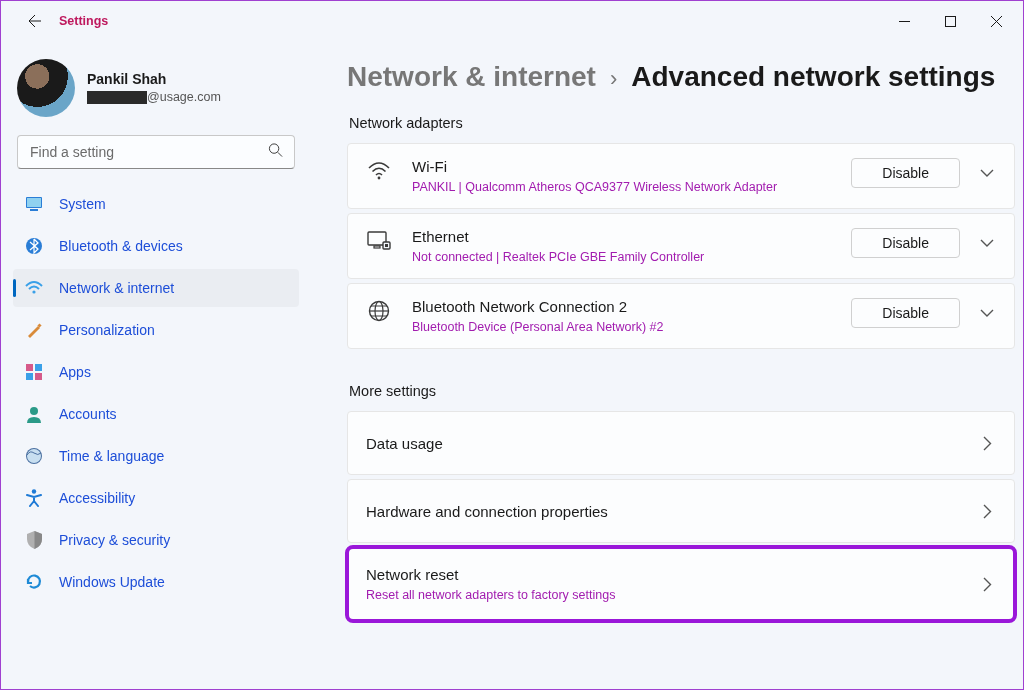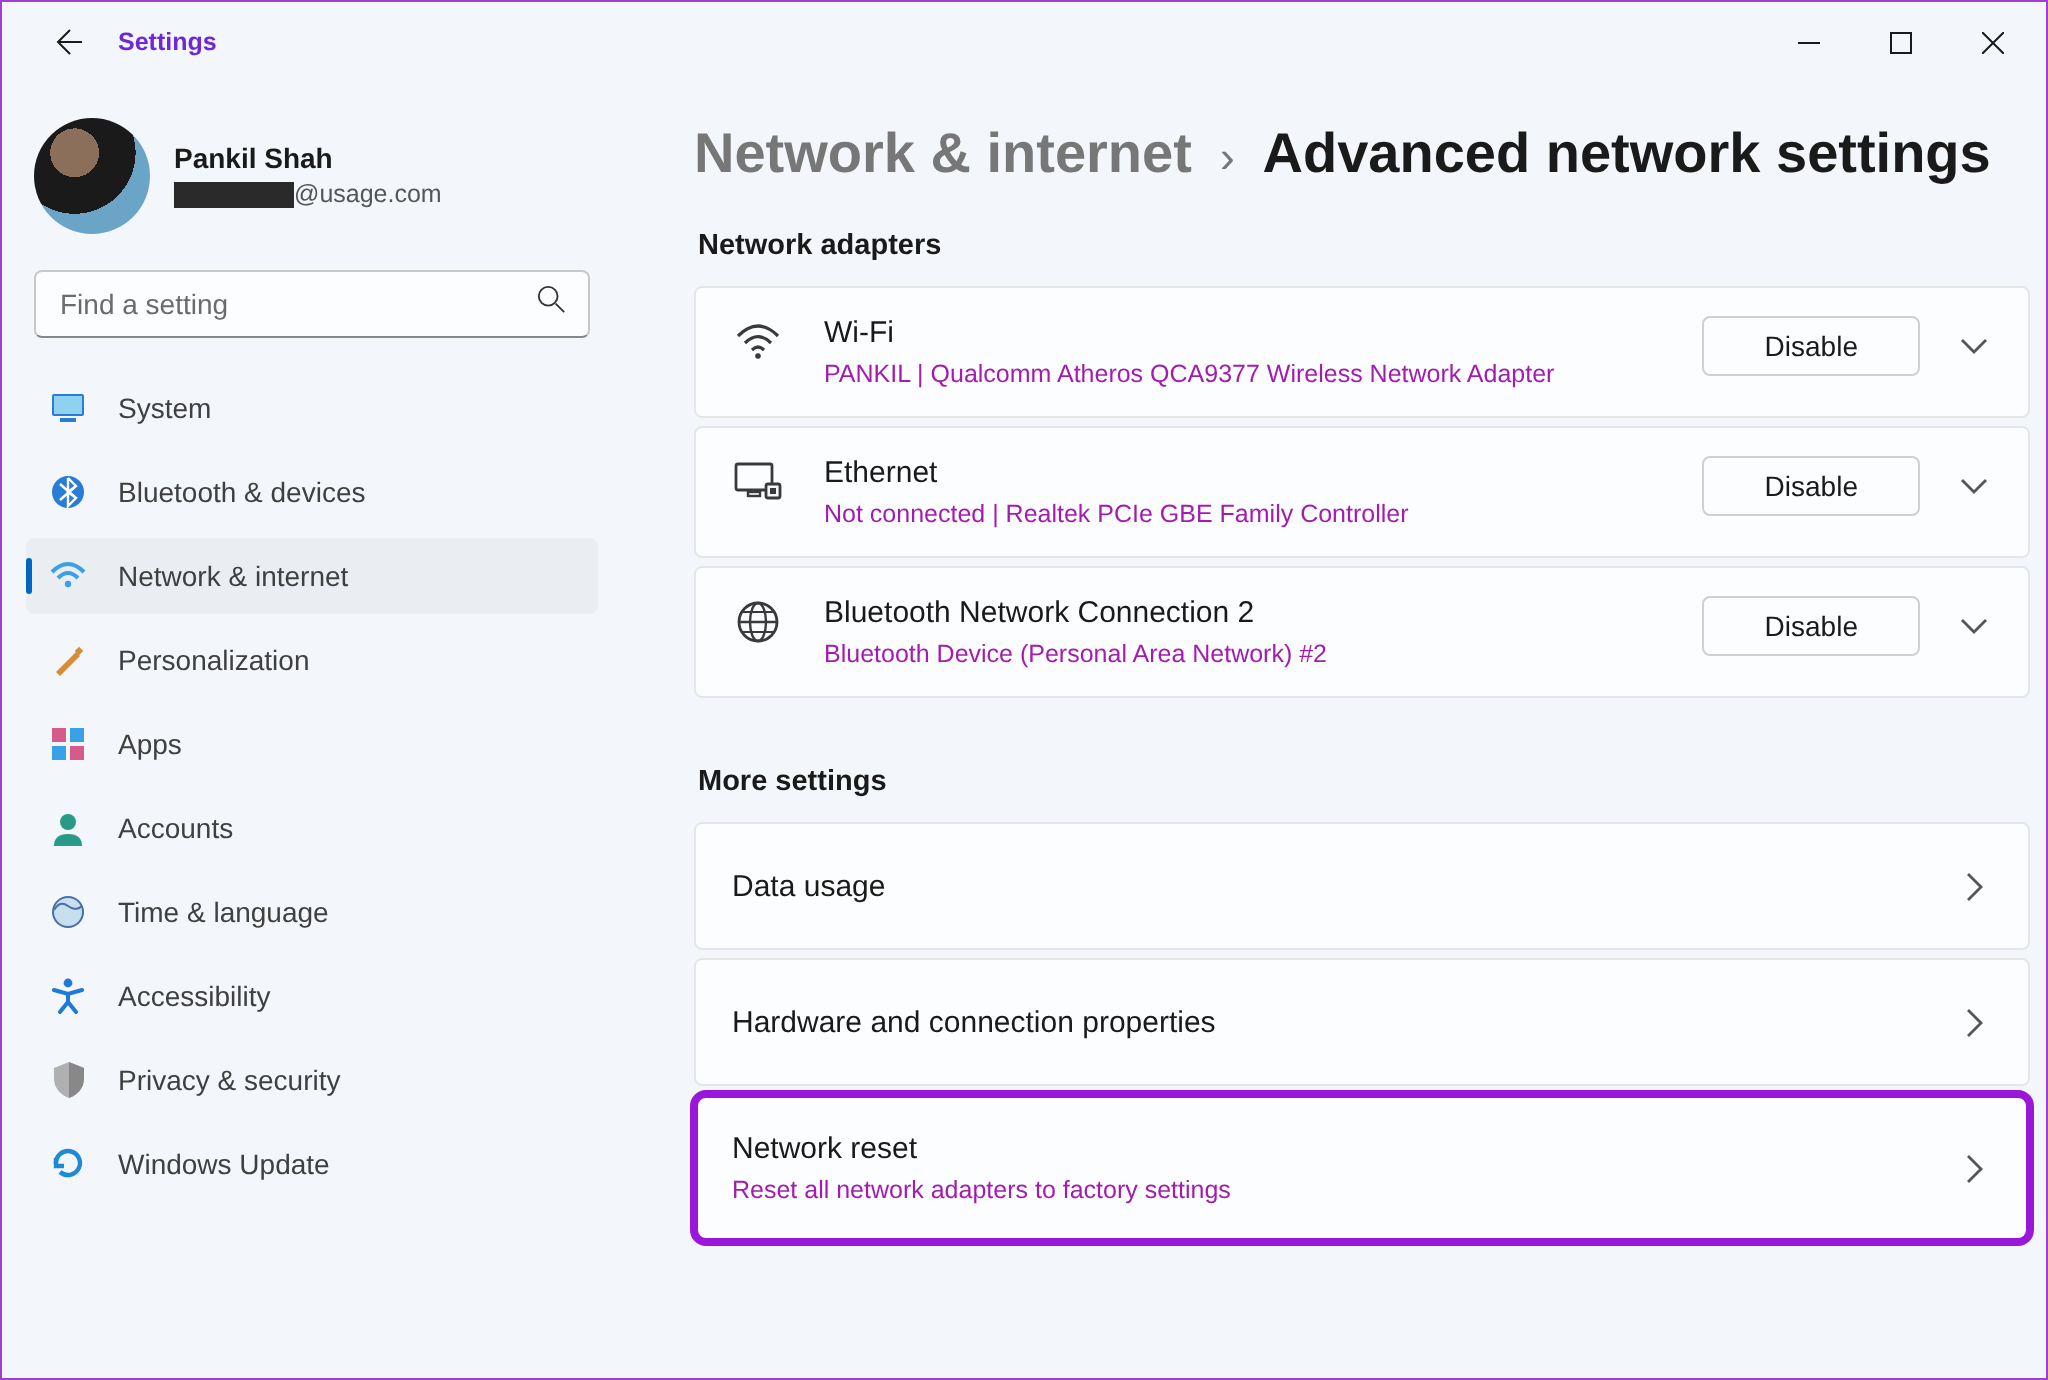--- a/index.html
+++ b/index.html
@@ -22,21 +22,21 @@
   .back-btn {
     width: 40px; height: 40px;
     display: flex; align-items: center; justify-content: center;
     color: #1a1a1a;
     cursor: pointer;
   }
   .title {
     font-size: 12.5px;
     font-weight: 600;
     margin-left: 6px;
-    color: #6d28d9;
+    color: #be185d;
   }
   .window-controls {
     margin-left: auto;
     display: flex;
   }
   .winctrl {
     width: 46px; height: 40px;
     display: flex; align-items: center; justify-content: center;
     color: #1a1a1a;
     cursor: pointer;
@@ -87,21 +87,21 @@
     color: #333;
   }
   .nav-list { list-style: none; }
   .nav-item {
     display: flex; align-items: center;
     height: 38px;
     padding: 0 12px;
     border-radius: 4px;
     gap: 16px;
     font-size: 14px;
-    color: #404040;
+    color: #1d4ed8;
     cursor: pointer;
     position: relative;
     margin-bottom: 4px;
   }
   .nav-item.selected {
     background: #eaedf2;
   }
   .nav-item.selected::before {
     content: "";
     position: absolute;
@@ -133,21 +133,21 @@
   .breadcrumb {
     display: flex; align-items: baseline; gap: 14px;
     margin-bottom: 22px;
   }
   .bc-parent { font-size: 28px; font-weight: 600; color: #777; cursor: pointer; }
   .bc-sep    { font-size: 22px; color: #777; }
   .bc-current{ font-size: 28px; font-weight: 600; color: #1a1a1a; }
 
   .section-header {
     font-size: 14.5px;
-    font-weight: 700;
+    font-weight: 400;
     margin: 8px 0 12px 2px;
   }
   .cards { display: flex; flex-direction: column; gap: 4px; }
   .card {
     background: #fcfdfe;
     border: 1px solid #e6e6e6;
     border-radius: 4px;
     padding: 14px 18px;
     display: flex;
     align-items: flex-start;

